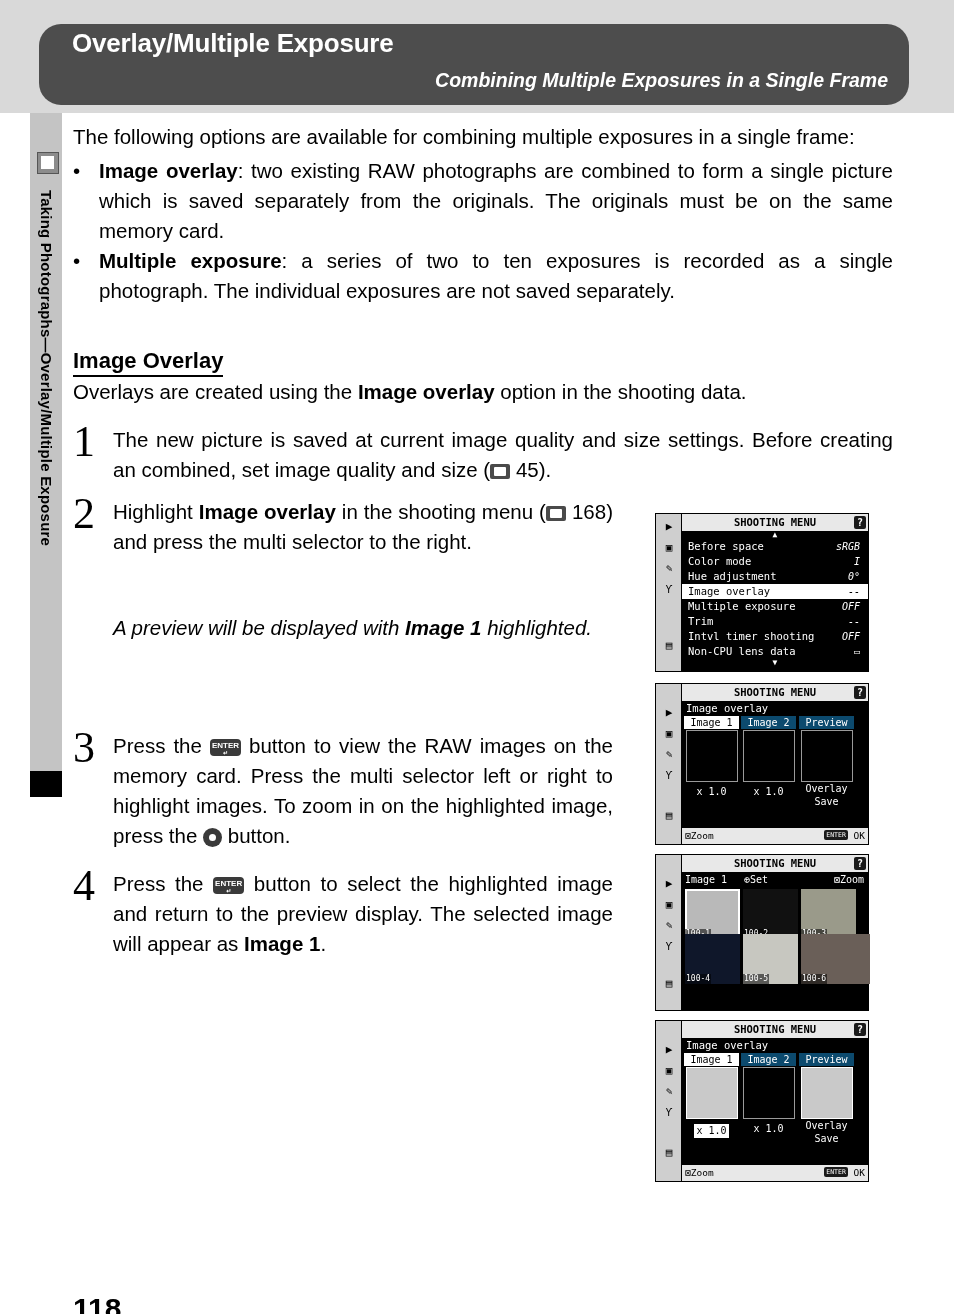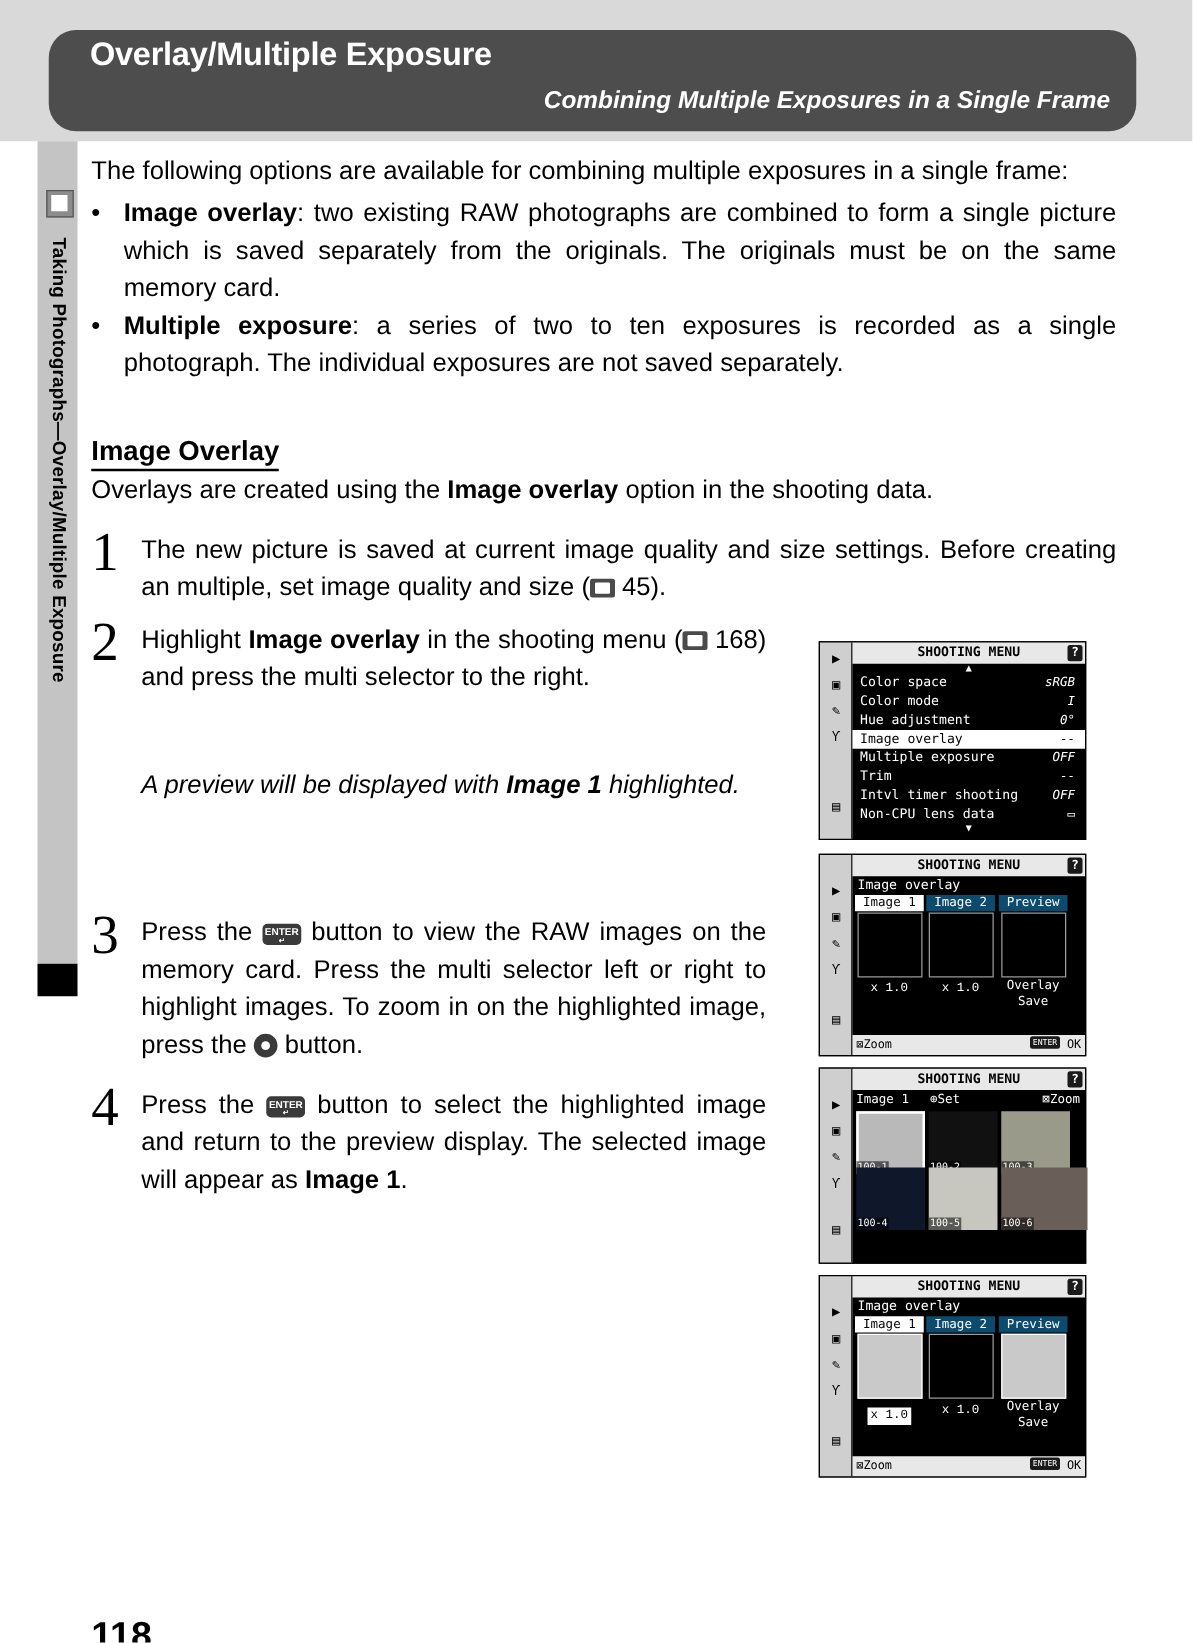--- a/index.html
+++ b/index.html
@@ -319,21 +319,20 @@
     border: 1px solid #ffffff;
     box-sizing: border-box;
     position: relative;
     overflow: hidden;
   }
   .ov-col .thumb.empty { border: 1px solid #9a9a9a; }
   .ov-col .zoomlbl {
     font-size: 10px;
     line-height: 14px;
     margin-top: 3px;
-    font-family: Liberation Mono, monospace;
   }
   .ov-col .zoomlbl.hl { background: #ffffff; color: #000; display: inline-block; padding: 0 2px; }
   .ov-col .act {
     font-size: 10px;
     line-height: 13px;
   }
   .lcd-footer {
     position: absolute;
     left: 0; right: 0; bottom: 0;
     height: 16px;
@@ -424,21 +423,21 @@
     </li>
   </ul>
 
   <div class="section-wrap">
     <h2 class="section">Image Overlay</h2>
     <p class="body section-lead"><span>Overlays are created using the </span><b>Image overlay</b><span> option in the shooting data.</span></p>
   </div>
 
   <div class="step" style="margin-top:18px;">
     <div class="step-num">1</div>
-    <div class="step-body"><span>The new picture is saved at current image quality and size settings.  Before creating an multiple, set image quality and size (</span><span class="inline-icon"></span><span> 45).</span></div>
+    <div class="step-body"><span>The new picture is saved at current image quality and size settings.  Before creating an combined, set image quality and size (</span><span class="inline-icon"></span><span> 45).</span></div>
   </div>
 
   <div class="step" style="margin-top:12px;">
     <div class="step-num">2</div>
     <div class="step-body narrow"><span>Highlight </span><b>Image overlay</b><span> in the shooting menu (</span><span class="inline-icon"></span><span> 168) and press the multi selector to the right.</span></div>
     <div class="step-body narrow" style="margin-top:56px;font-style:italic;"><span>A preview will be displayed with </span><b>Image 1</b><span> highlighted.</span></div>
   </div>
 
   <div class="step" style="margin-top:88px;">
     <div class="step-num">3</div>
@@ -456,21 +455,21 @@
   <div class="lcd-rail">
     <div class="ricon" style="top:6px;">▶</div>
     <div class="ricon" style="top:27px;">▣</div>
     <div class="ricon" style="top:48px;">✎</div>
     <div class="ricon" style="top:69px;">Ƴ</div>
     <div class="ricon" style="top:125px;">▤</div>
   </div>
   <div class="lcd-body">
     <div class="lcd-title"><span>SHOOTING MENU</span><span class="qmark">?</span></div>
     <div class="caret">▲</div>
-    <div class="menu-row"><span>Color space</span><span class="val">sRGB</span></div>
+    <div class="menu-row"><span>Before space</span><span class="val">sRGB</span></div>
     <div class="menu-row"><span>Color mode</span><span class="val">I</span></div>
     <div class="menu-row"><span>Hue adjustment</span><span class="val">0°</span></div>
     <div class="menu-row sel"><span>Image overlay</span><span class="val">--</span></div>
     <div class="menu-row"><span>Multiple exposure</span><span class="val">OFF</span></div>
     <div class="menu-row"><span>Trim</span><span class="val">--</span></div>
     <div class="menu-row"><span>Intvl timer shooting</span><span class="val">OFF</span></div>
     <div class="menu-row"><span>Non-CPU lens data</span><span class="val">▭</span></div>
     <div class="caret">▼</div>
   </div>
 </div>

